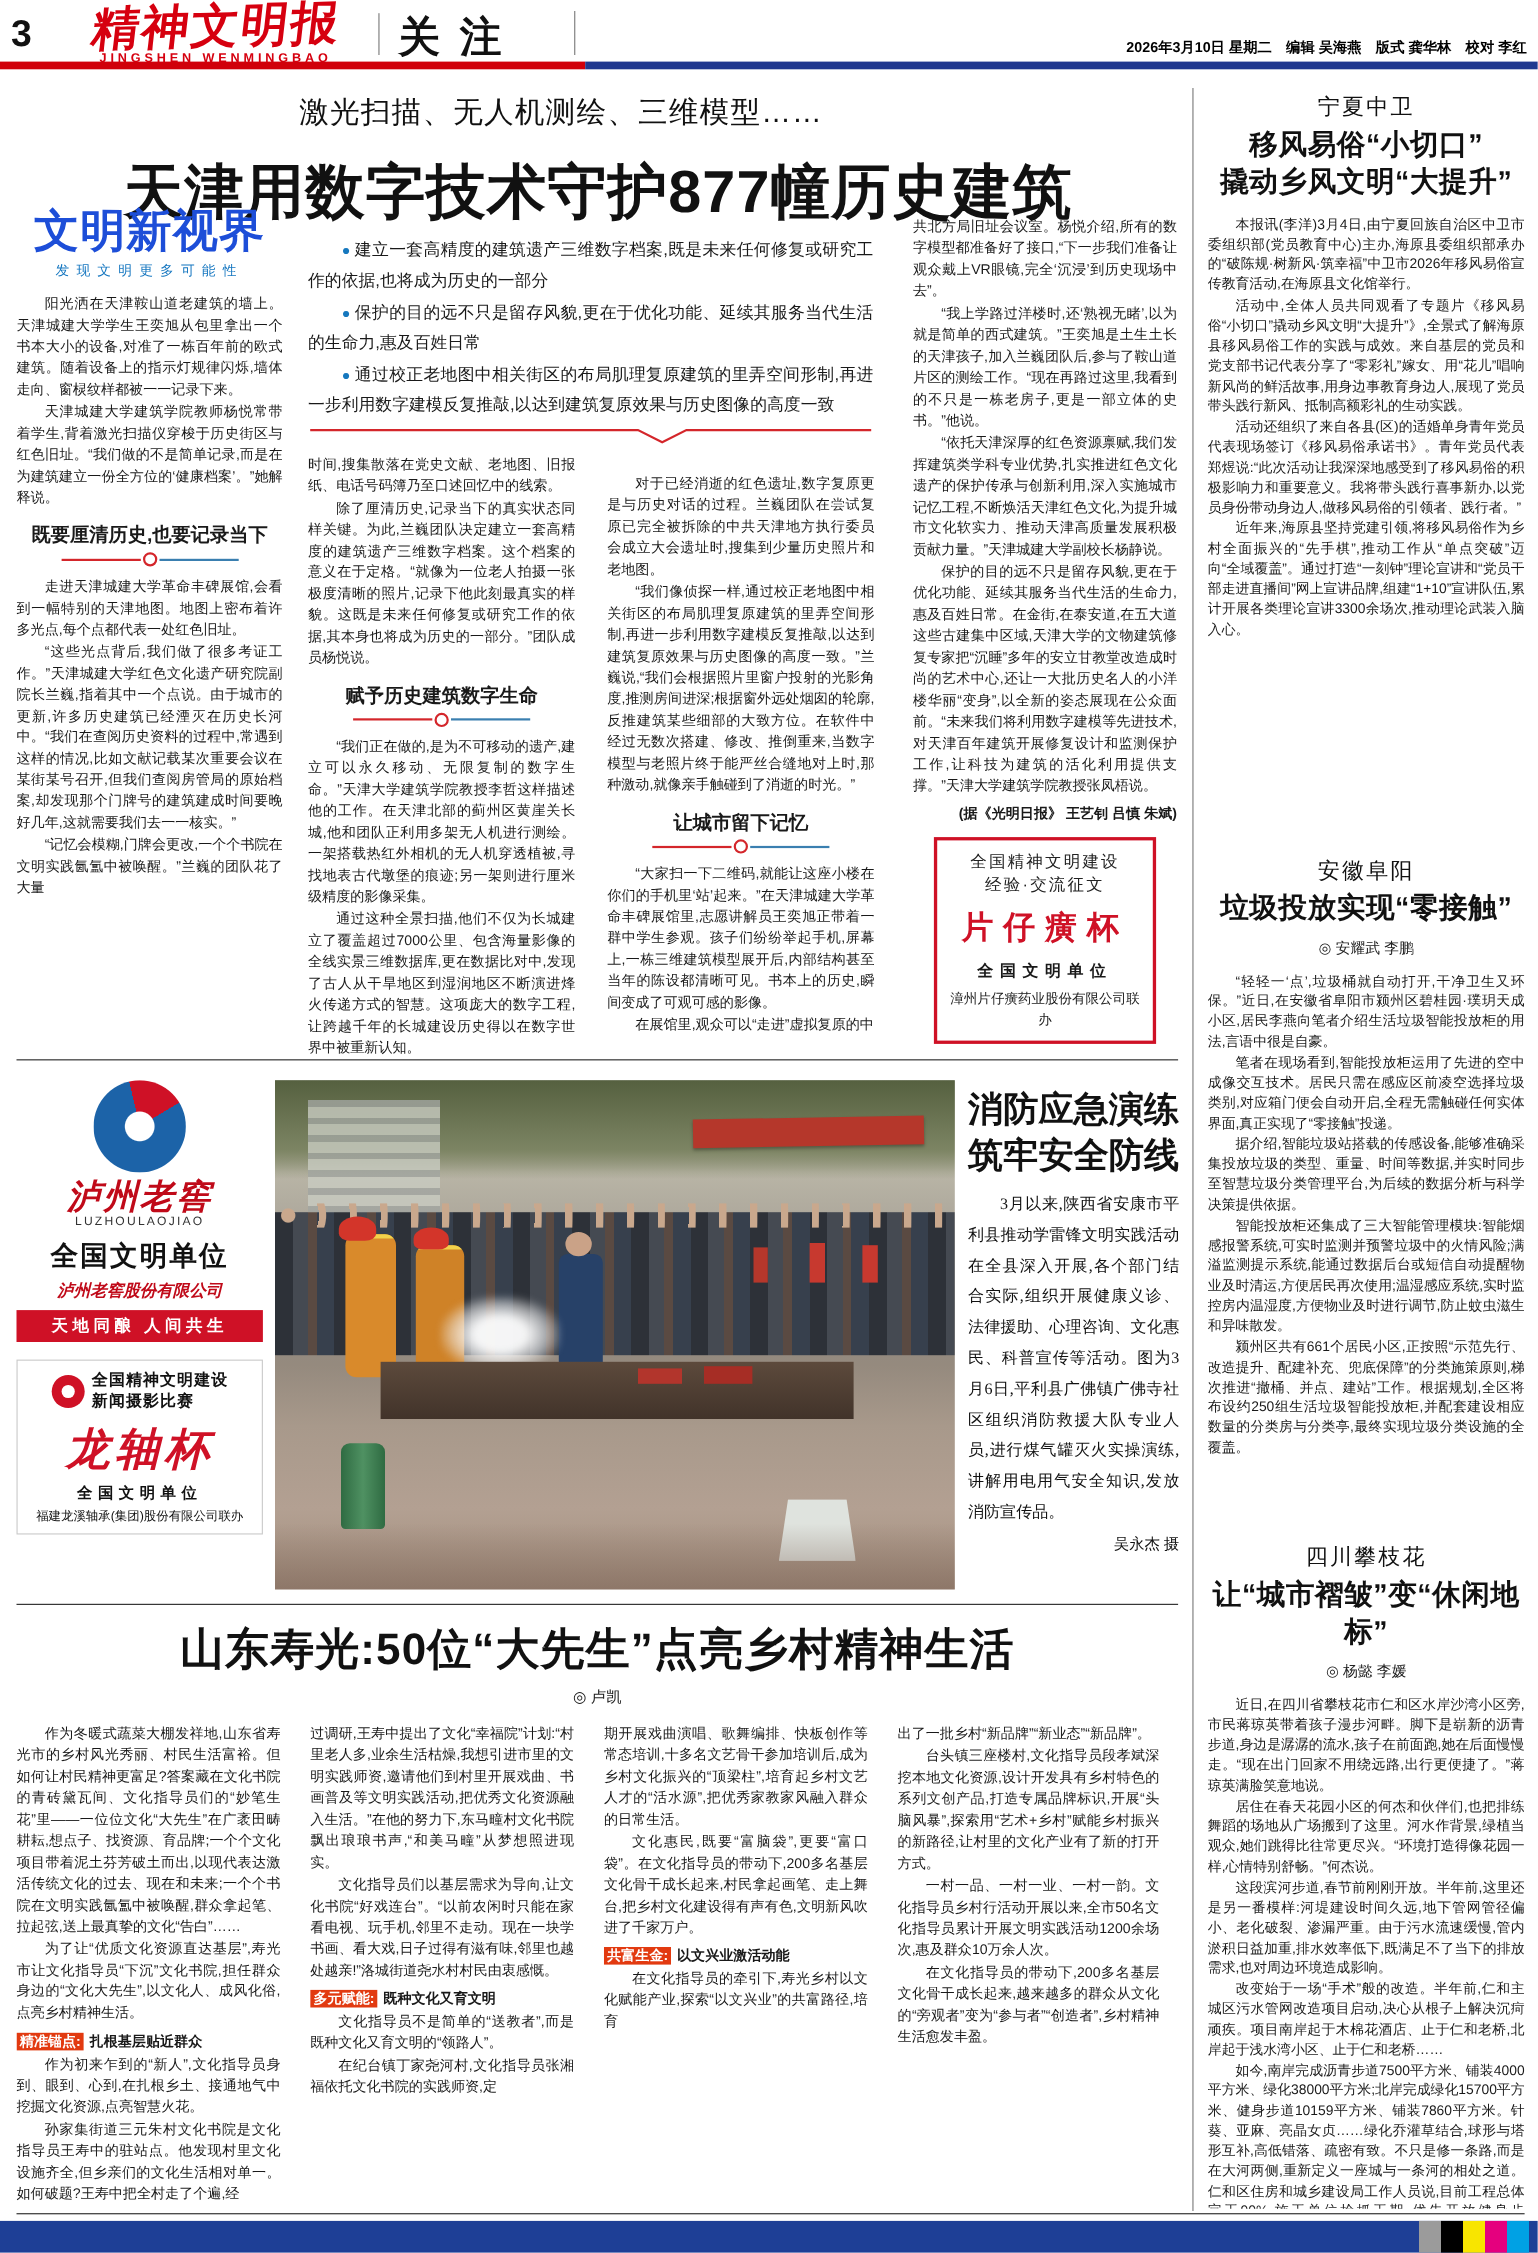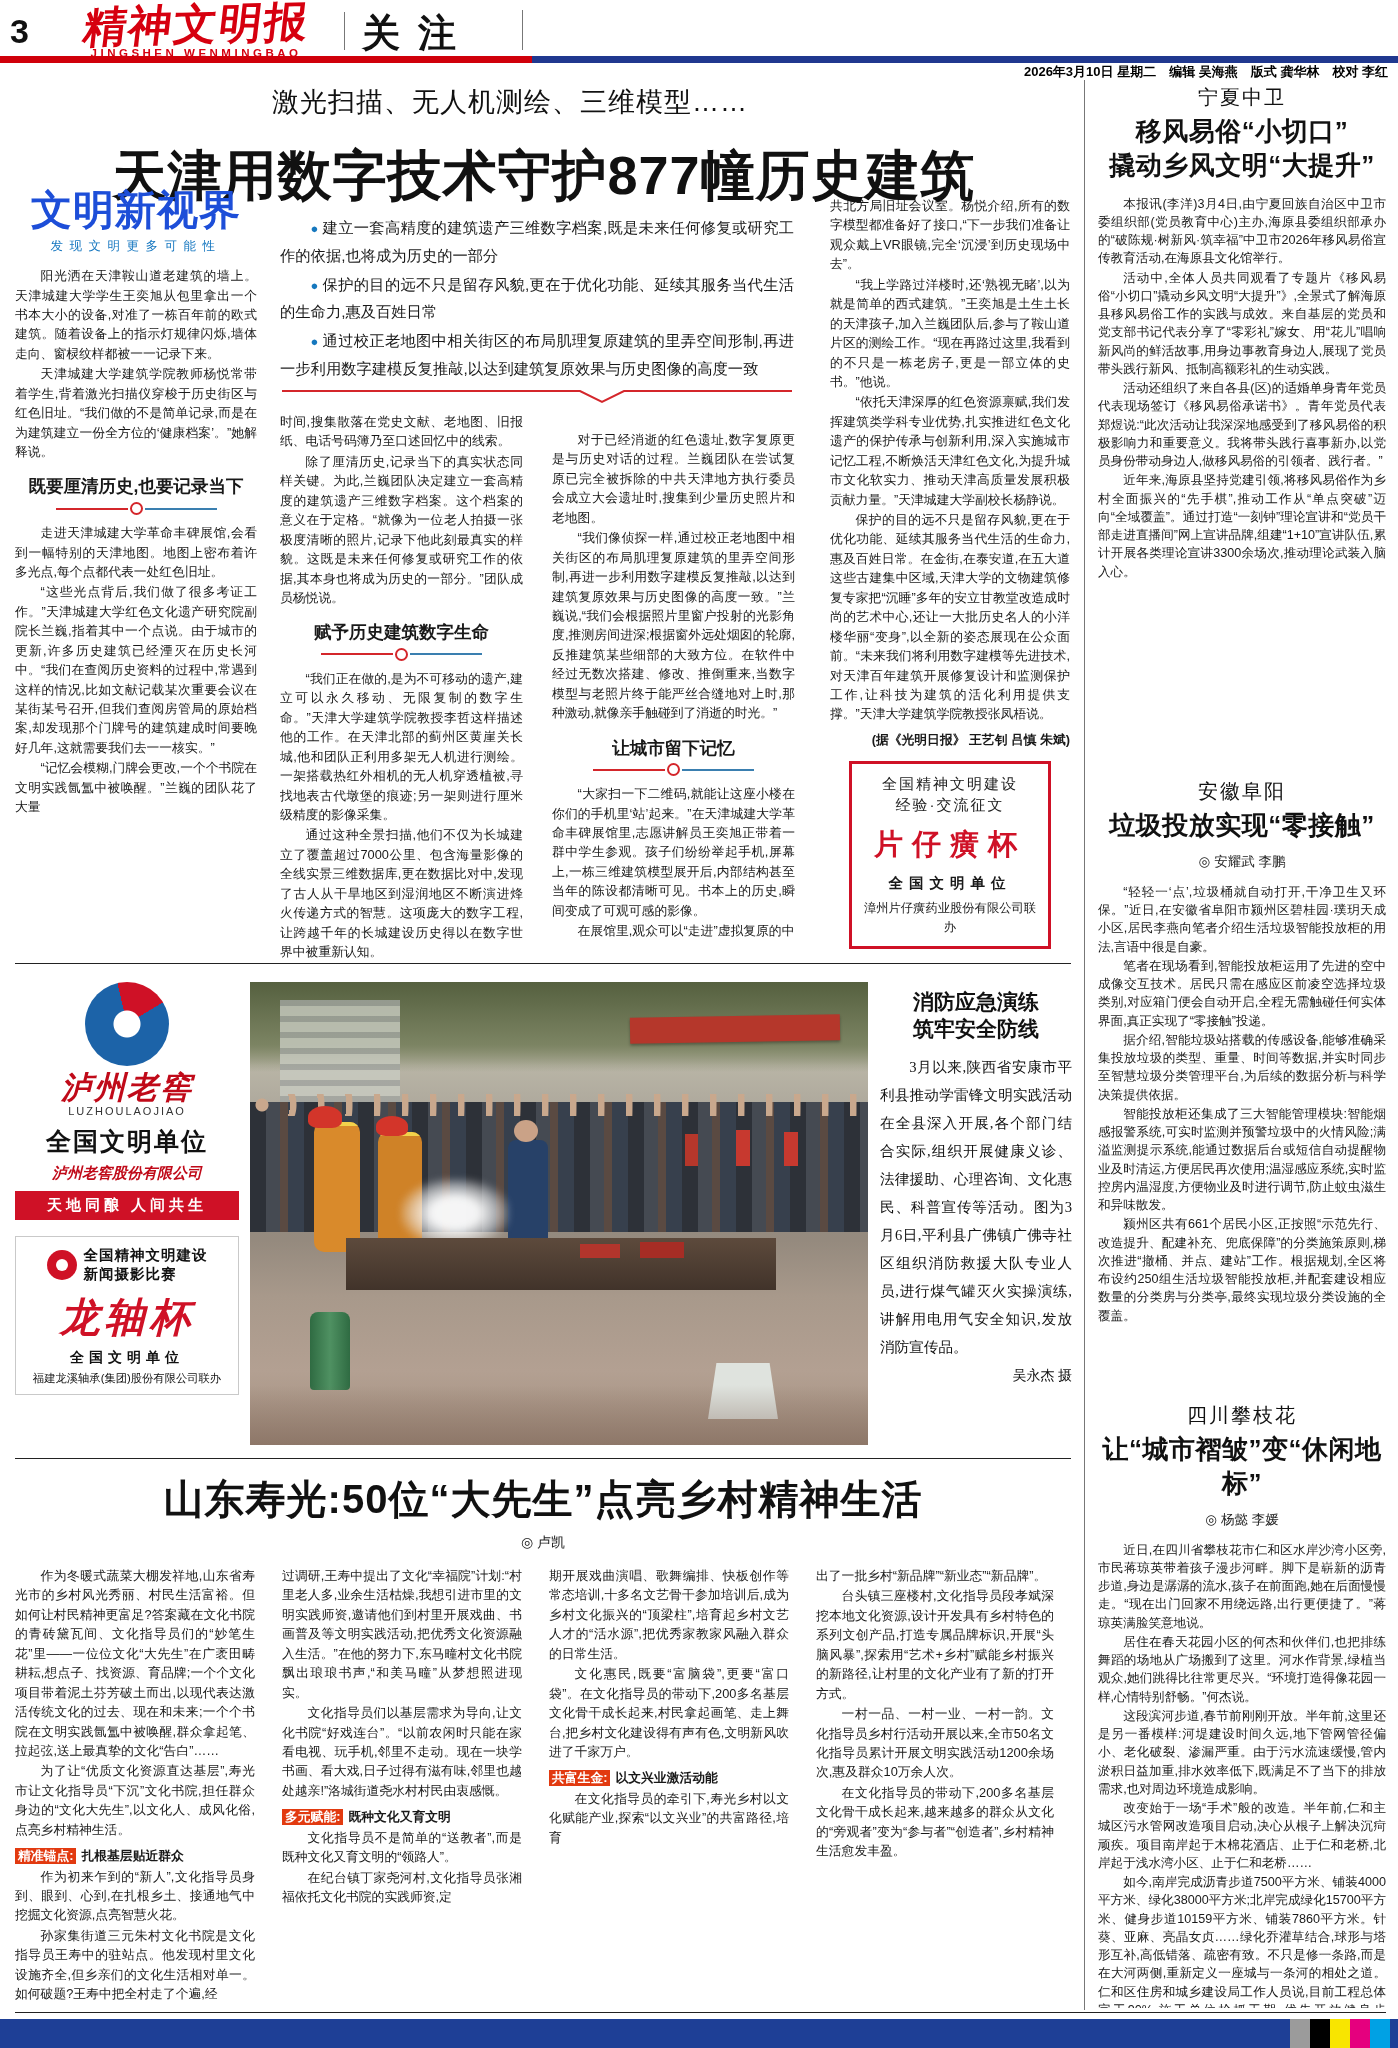--- a/index.html
+++ b/index.html
@@ -61,21 +61,21 @@
   .lx-title{color:#cf1126;font-family:"Liberation Serif",serif;font-style:italic;font-weight:900;
             font-size:40px;letter-spacing:5px;margin:6px 0 4px;}
   .lx-honor{font-size:14px;font-weight:bold;letter-spacing:5px;}
   .lx-org{font-size:11.3px;margin-top:4px;}
   
   .photo{overflow:hidden;background:
      linear-gradient(180deg,#7e8670 0%,#98997f 10%,#b9b5a6 18%,#aaa499 30%,
      #8f8a81 44%,#958a7e 56%,#a8998b 68%,#b3a092 84%,#a28e7d 100%);}
   .ph{position:absolute;}
   
-  .cap-title{font-size:21px;font-weight:900;line-height:1.3;text-align:center;margin-bottom:10px;}
+  .cap-title{font-size:32px;font-weight:900;line-height:1.3;text-align:center;margin-bottom:10px;}
   .cap-text{font-family:"Liberation Serif","DejaVu Serif",serif;font-size:14.6px;line-height:1.92;
             text-align:justify;text-indent:2em;color:#111;}
   .cap-credit{font-family:"Liberation Serif",serif;font-size:14px;text-align:right;margin-top:6px;}
   
   .sg-headline{font-size:40px;font-weight:900;text-align:center;letter-spacing:1px;}
   .sg-byline{font-size:14px;text-align:center;color:#222;}
   .tagline{text-indent:0;margin-top:7px;}
   .tagchip{background:#e23a10;color:#fff;font-weight:bold;padding:0 3px 1px;margin-right:5px;}
   .tagrest{font-weight:bold;}
   
@@ -91,21 +91,21 @@
 <body>
 
 <div class="abs pagenum" style="left:10px;top:12px;">3</div>
 <div class="abs" style="left:52px;top:3px;width:288px;text-align:center;">
   <span class="brand">精神文明报</span>
   <div class="brand-pinyin">JINGSHEN WENMINGBAO</div>
 </div>
 <div class="abs vrule" style="left:344px;top:12px;height:38px;"></div>
 <div class="abs section-name" style="left:362px;top:8px;">关注</div>
 <div class="abs vrule" style="left:522px;top:10px;height:40px;"></div>
-<div class="abs dateline" style="left:860px;top:34px;width:528px;margin-top:29px;">2026年3月10日 星期二　编辑 吴海燕　版式 龚华林　校对 李红</div>
+<div class="abs dateline" style="left:860px;top:34px;width:528px;">2026年3月10日 星期二　编辑 吴海燕　版式 龚华林　校对 李红</div>
 <div class="abs bar-red" style="left:0;top:56px;width:532px;height:7px;"></div>
 <div class="abs bar-blue" style="left:532px;top:56px;width:866px;height:7px;"></div>
 
 <div class="abs kicker" style="left:180px;top:84px;width:660px;">激光扫描、无人机测绘、三维模型……</div>
 <div class="abs lead-headline" style="left:15px;top:129px;width:1058px;margin-top:18px;">天津用数字技术守护877幢历史建筑</div>
 
 <div class="abs col" style="left:15px;top:188px;width:242px;height:772px;overflow:hidden;">
   <div>
     <div class="feature-title">文明新视界</div>
     <div class="feature-sub">发现文明更多可能性</div>

